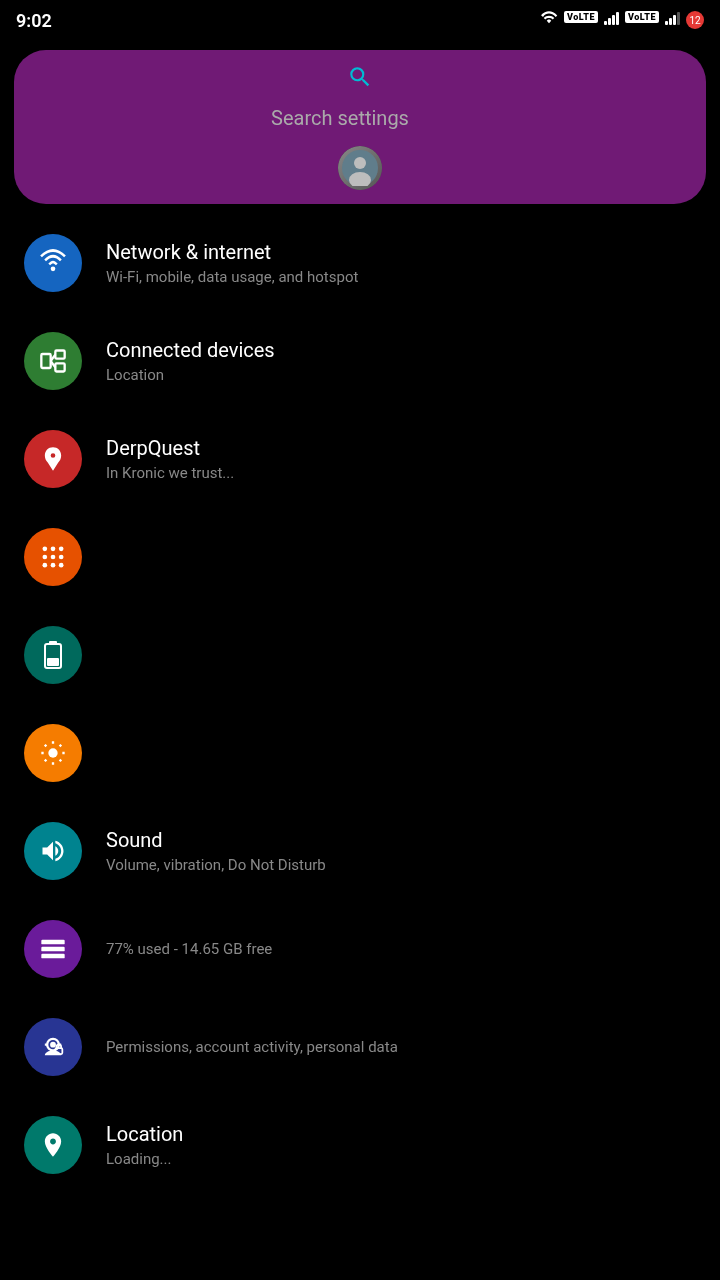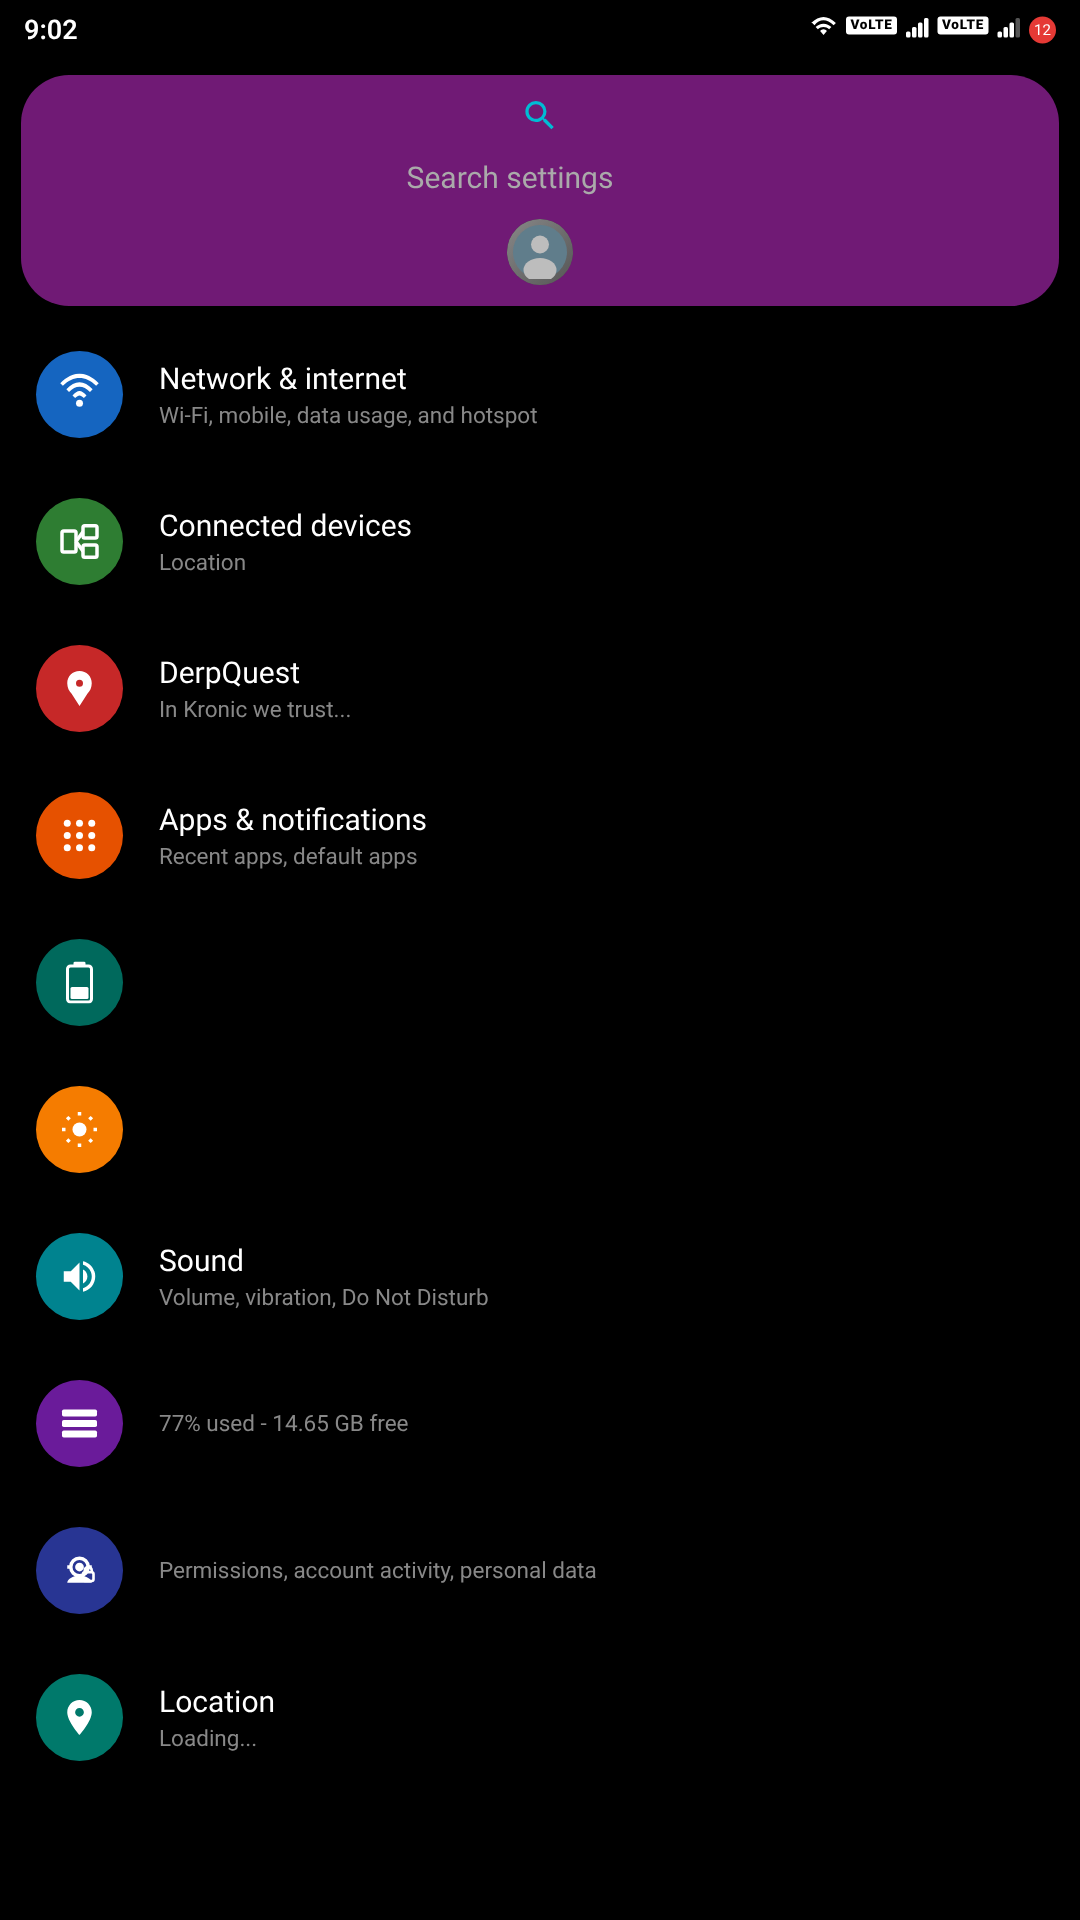--- a/index.html
+++ b/index.html
@@ -265,24 +265,20 @@
         <circle cx="12" cy="5" r="2"></circle>
         <circle cx="19" cy="5" r="2"></circle>
         <circle cx="5" cy="12" r="2"></circle>
         <circle cx="12" cy="12" r="2"></circle>
         <circle cx="19" cy="12" r="2"></circle>
         <circle cx="5" cy="19" r="2"></circle>
         <circle cx="12" cy="19" r="2"></circle>
         <circle cx="19" cy="19" r="2"></circle>
       </svg>
     </div>
-    <div class="item-text">
-      <span class="item-title">Apps &amp; notifications</span>
-      <span class="item-subtitle">Recent apps, default apps</span>
-    </div>
   </div>
 
   <div class="settings-item">
     <div class="item-icon icon-teal">
       <svg width="22" height="28" viewBox="0 0 18 28" fill="white">
         <rect x="5" y="0" width="8" height="3" rx="1"></rect>
         <rect x="1" y="3" width="16" height="24" rx="2" fill="none" stroke="white" stroke-width="2"></rect>
         <rect x="3" y="17" width="12" height="8" rx="1" fill="white"></rect>
       </svg>
     </div>

